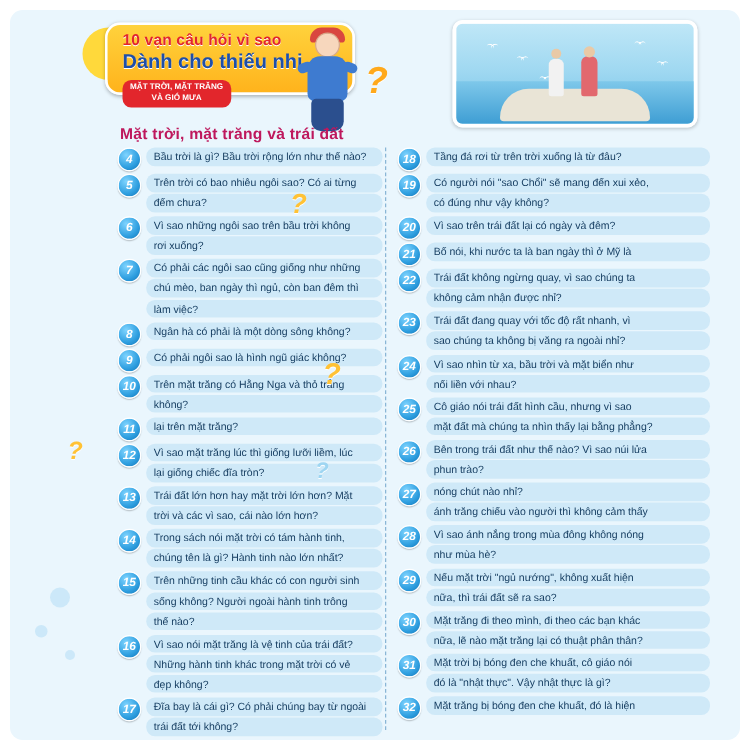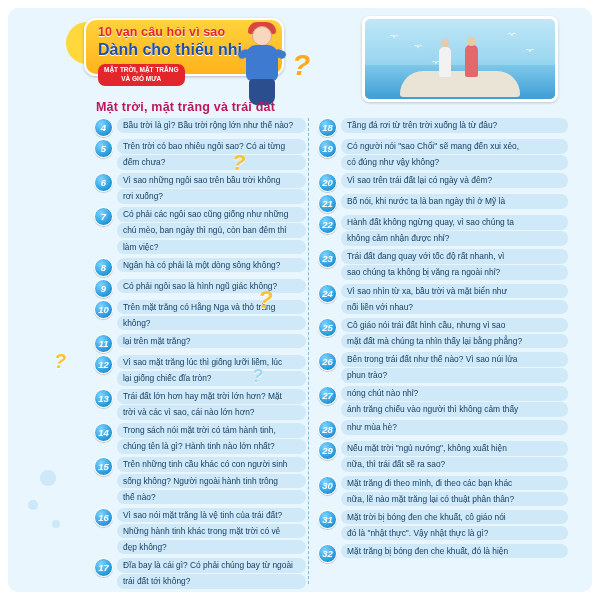--- a/index.html
+++ b/index.html
@@ -418,21 +418,21 @@
         </div>
         <div class="qitem">
           <span class="qnum">21</span>
           <span class="qtext">
             <span class="line">Bố nói, khi nước ta là ban ngày thì ở Mỹ là</span>
           </span>
         </div>
         <div class="qitem">
           <span class="qnum">22</span>
           <span class="qtext">
-            <span class="line">Hành đất không ngừng quay, vì sao chúng ta</span>
+            <span class="line">Trái đất không ngừng quay, vì sao chúng ta</span>
             <span class="line">không cảm nhận được nhỉ?</span>
           </span>
         </div>
         <div class="qitem">
           <span class="qnum">23</span>
           <span class="qtext">
             <span class="line">Trái đất đang quay với tốc độ rất nhanh, vì</span>
             <span class="line">sao chúng ta không bị văng ra ngoài nhỉ?</span>
           </span>
         </div>
@@ -460,20 +460,21 @@
         <div class="qitem">
           <span class="qnum">27</span>
           <span class="qtext">
             <span class="line">nóng chút nào nhỉ?</span>
             <span class="line">ánh trăng chiếu vào người thì không cảm thấy</span>
           </span>
         </div>
         <div class="qitem">
           <span class="qnum">28</span>
           <span class="qtext">
+            <span class="line">Vì sao ánh nắng trong mùa đông không nóng</span>
             <span class="line">như mùa hè?</span>
           </span>
         </div>
         <div class="qitem">
           <span class="qnum">29</span>
           <span class="qtext">
             <span class="line">Nếu mặt trời "ngủ nướng", không xuất hiện</span>
             <span class="line">nữa, thì trái đất sẽ ra sao?</span>
           </span>
         </div>

